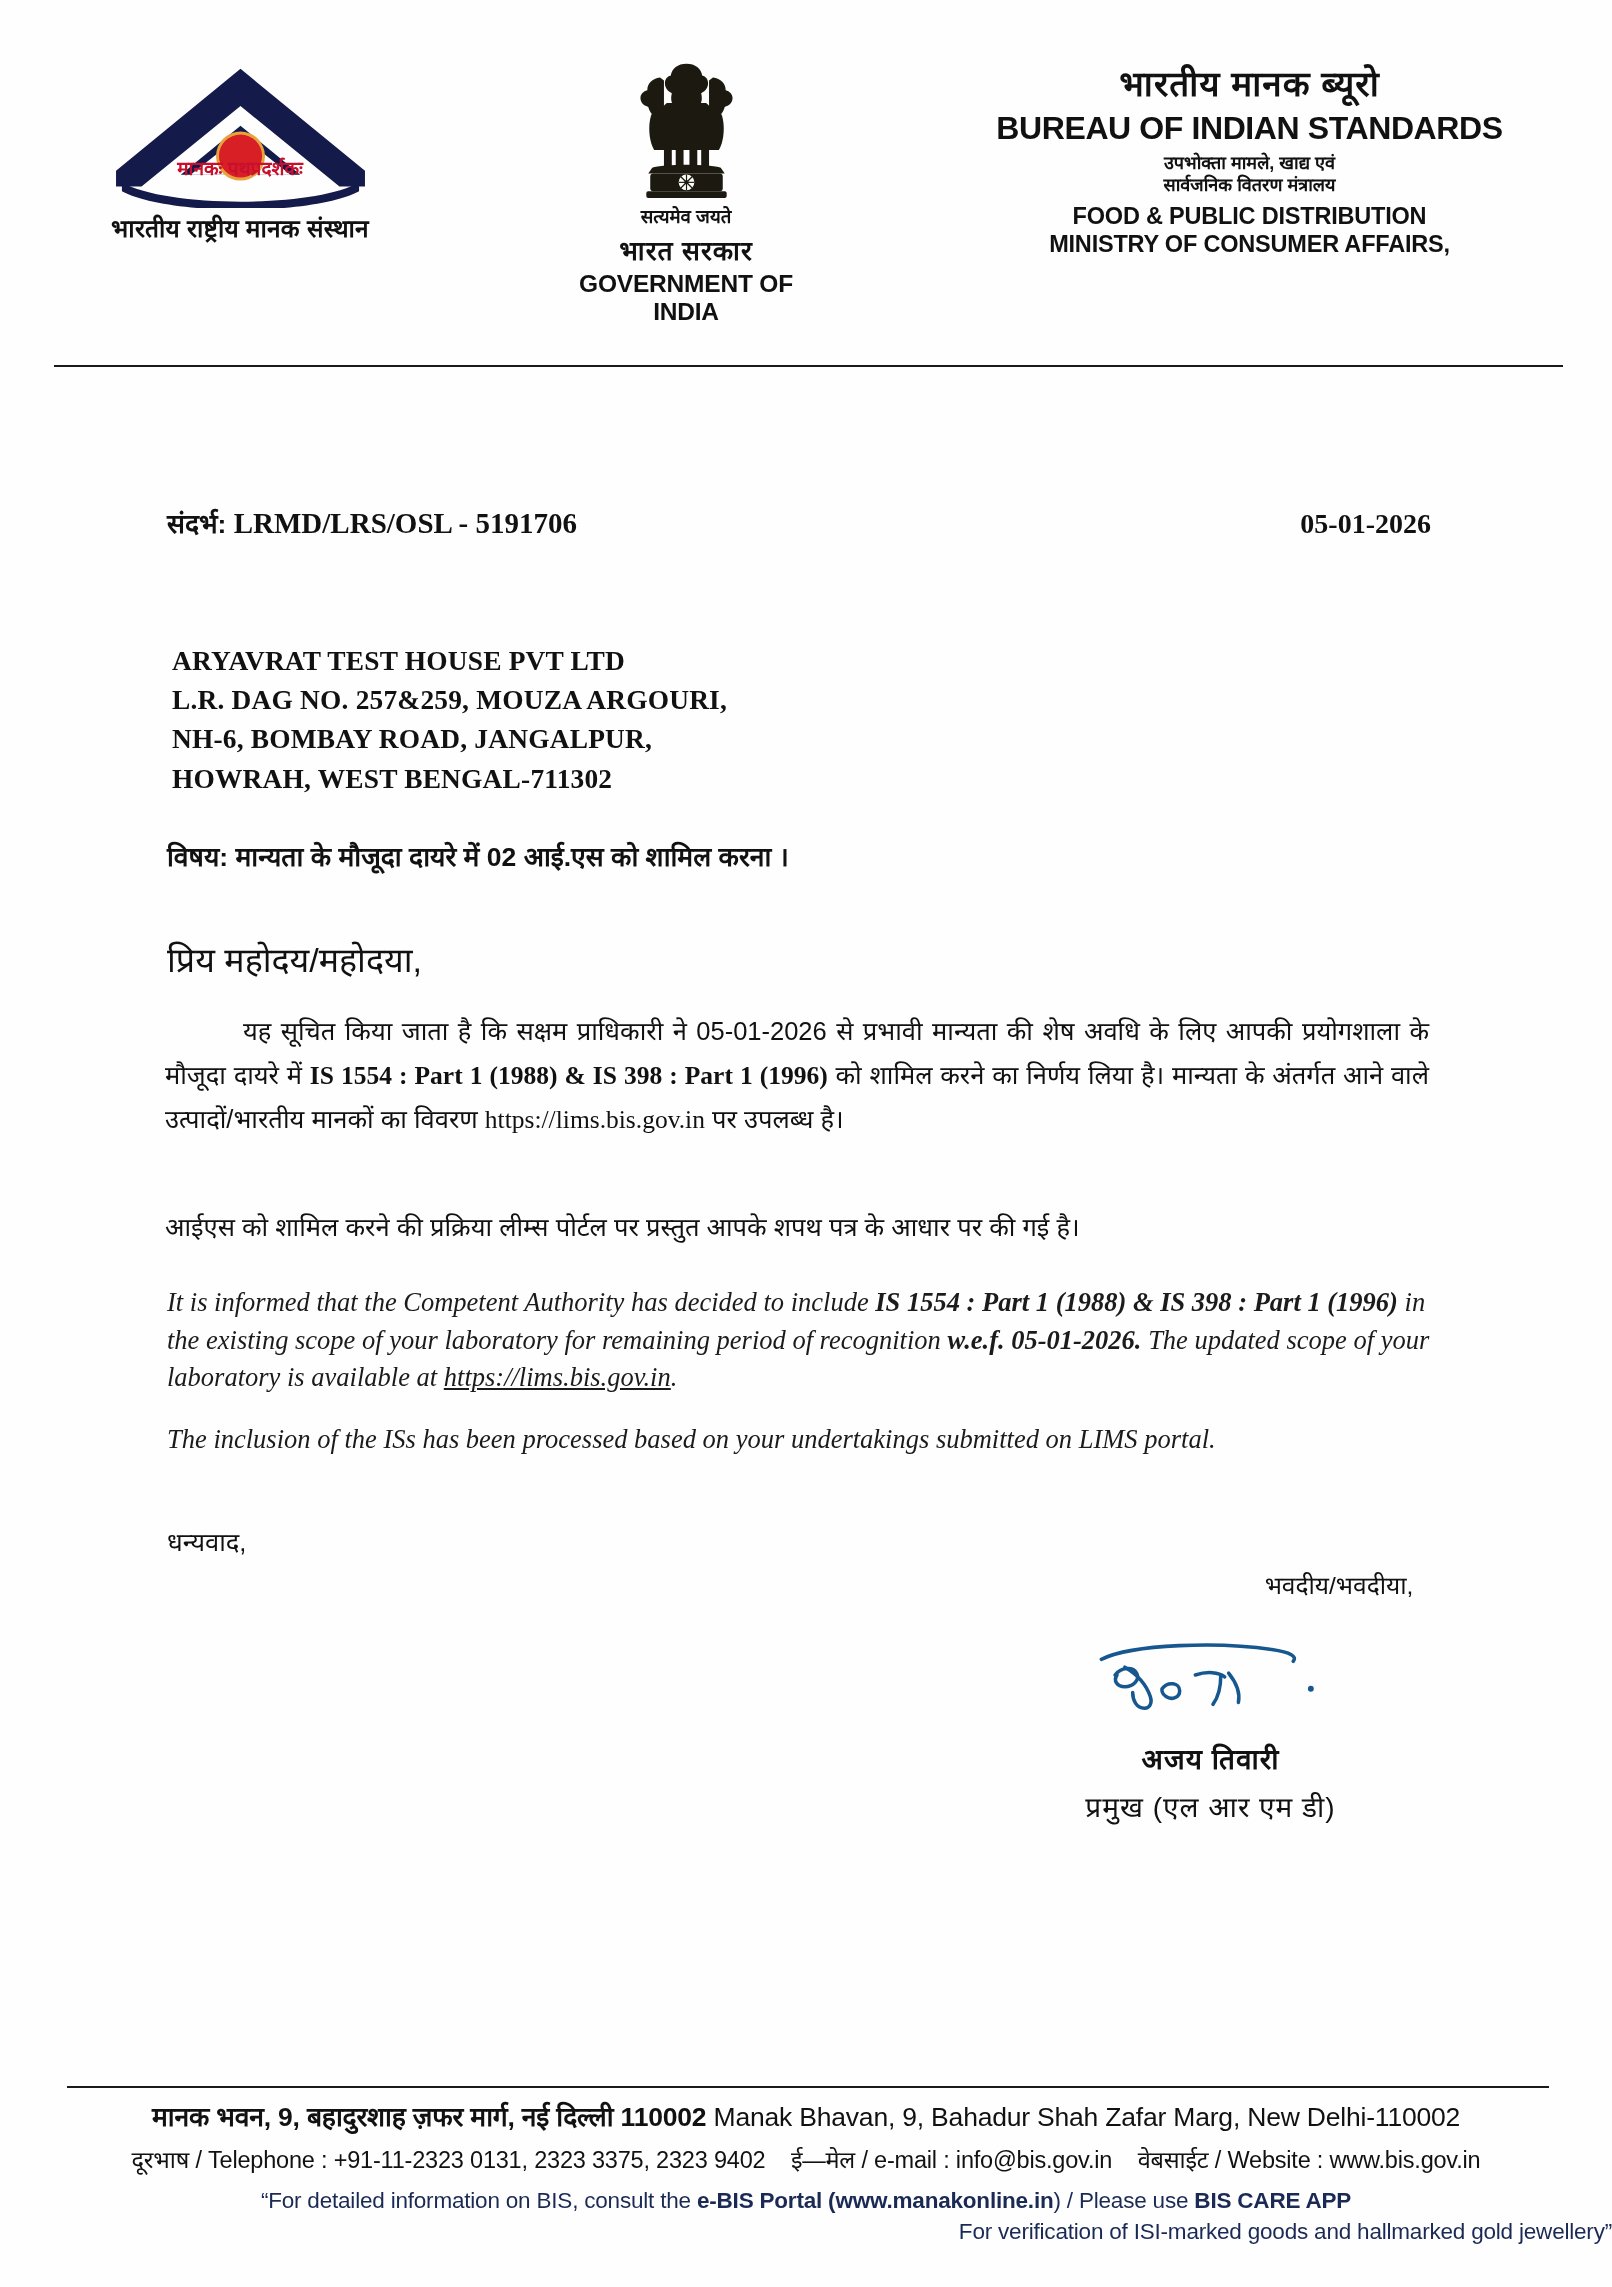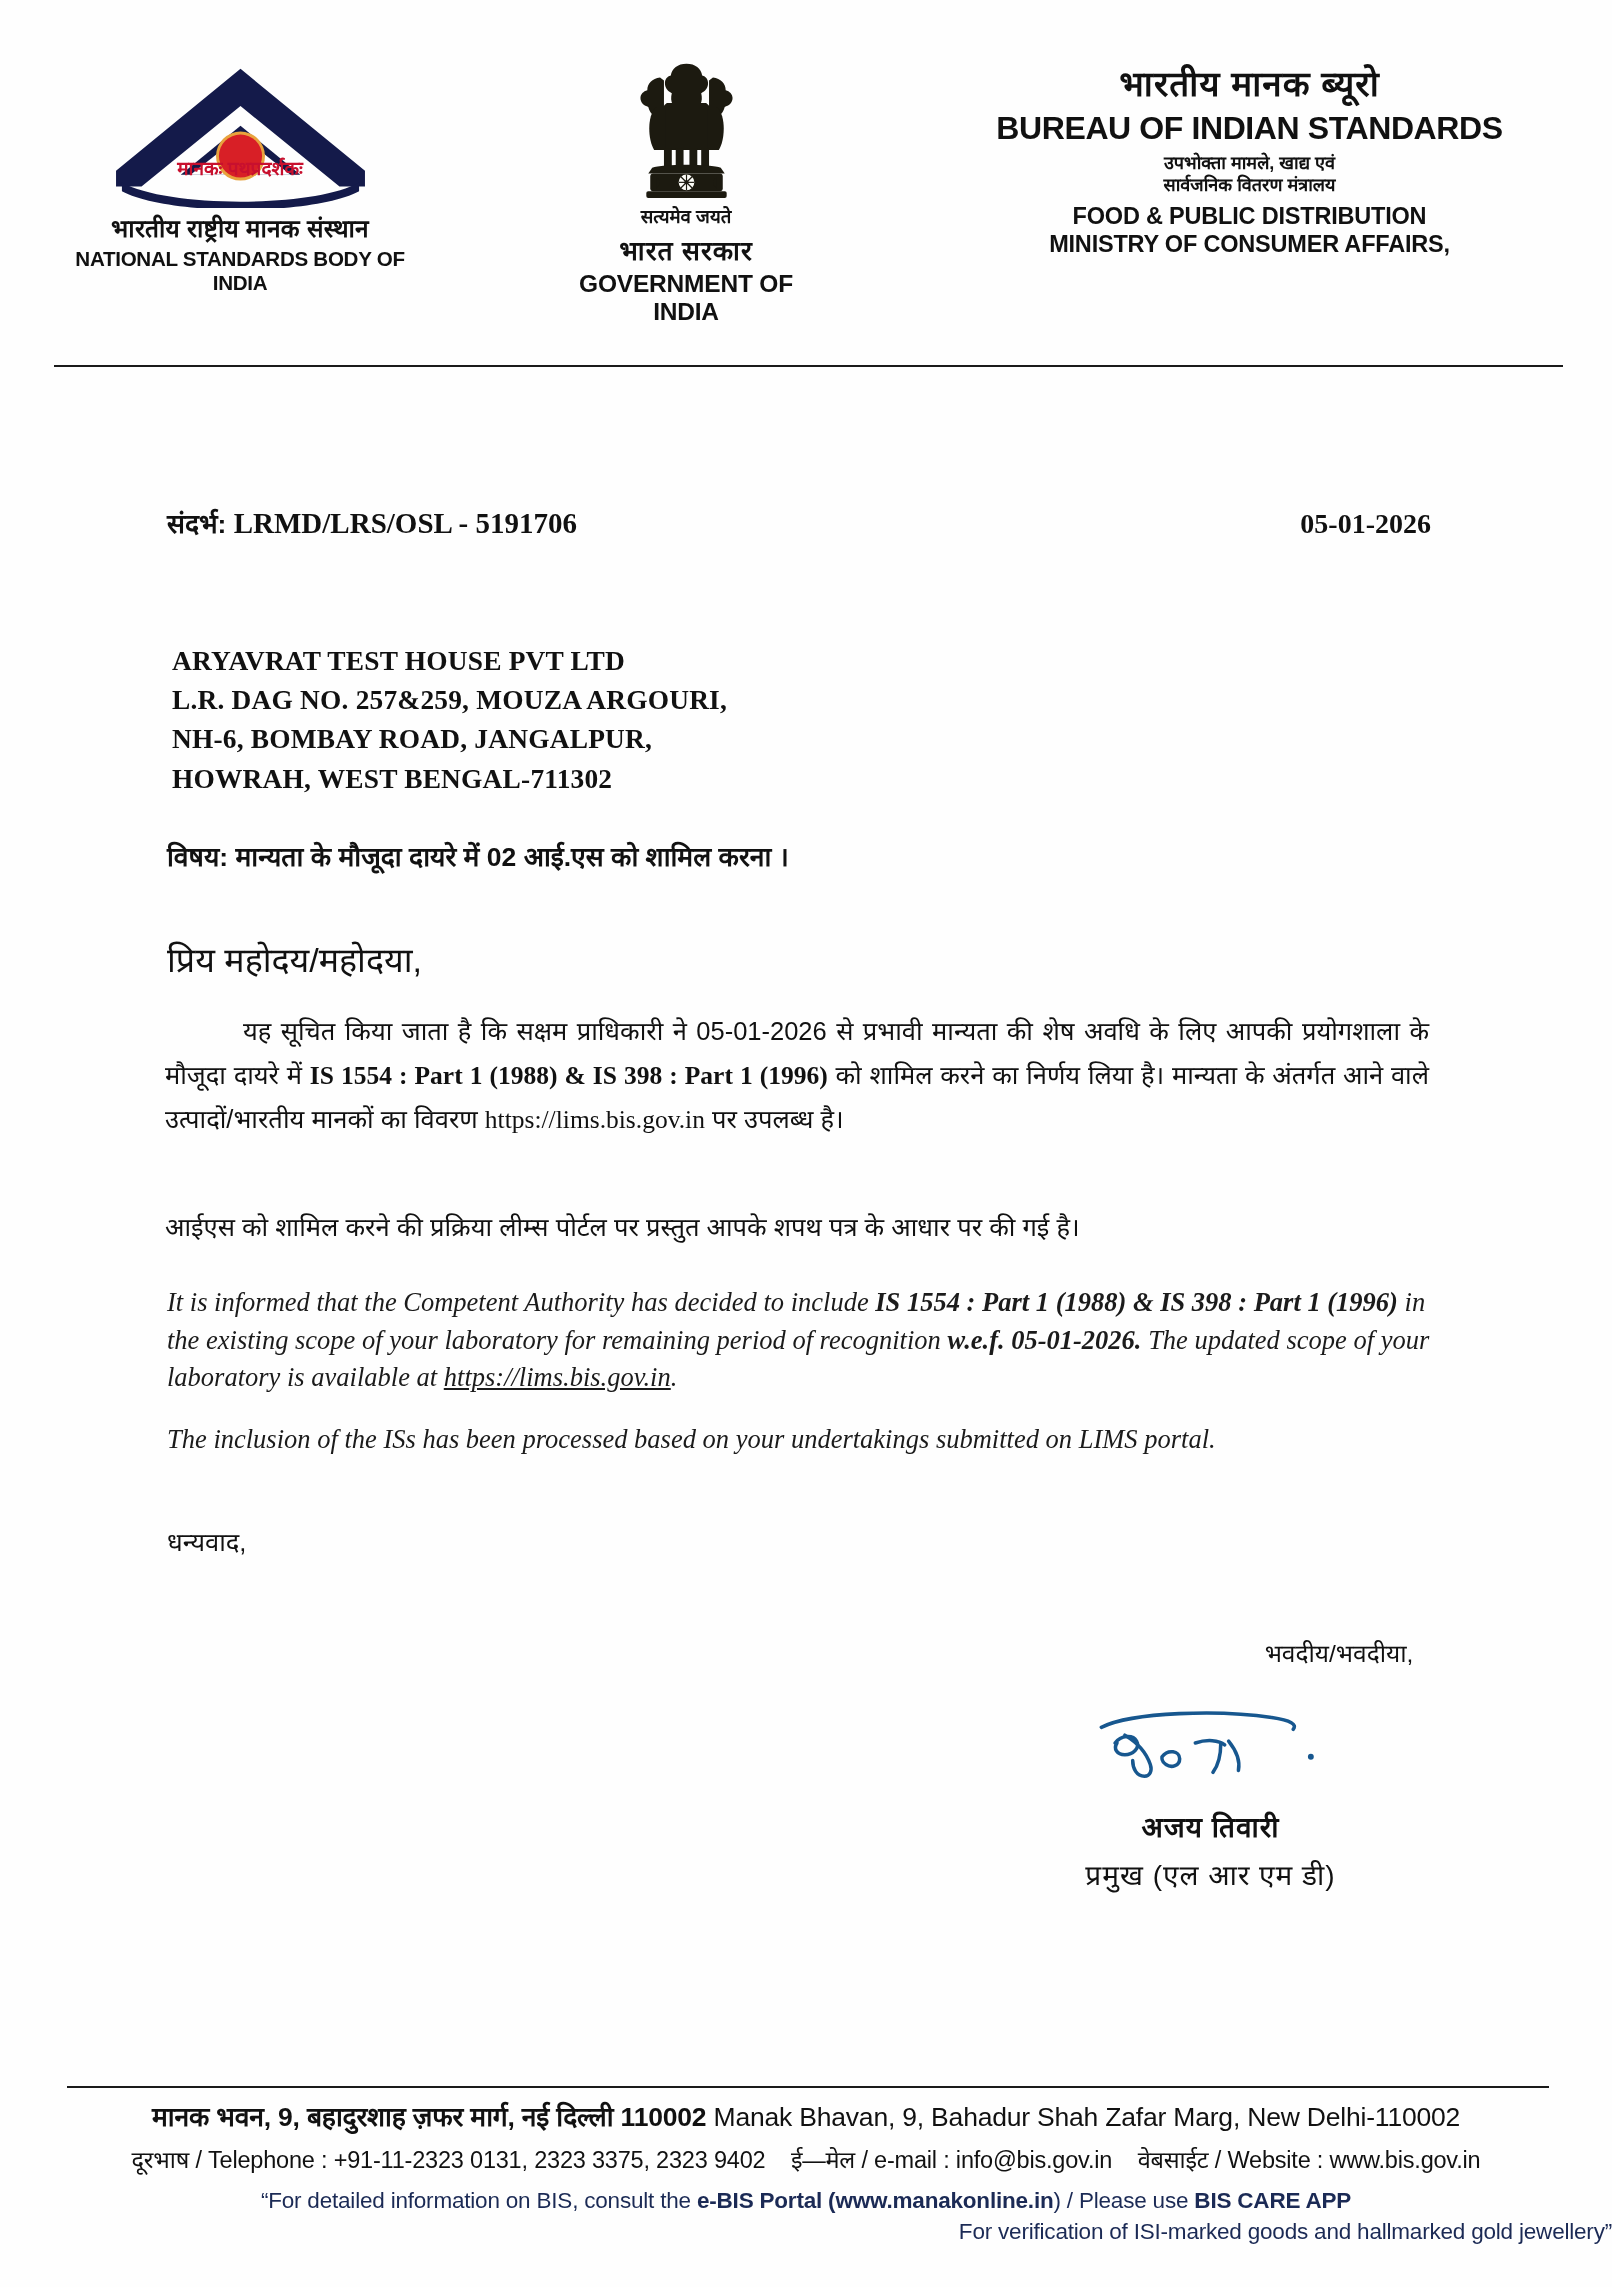--- a/index.html
+++ b/index.html
@@ -60,21 +60,21 @@
   #en-para-1{left:167px;top:1284px;width:1264px;}
   #en-para-2{left:167px;top:1421px;width:1264px;}
 
   .b{font-weight:700;}
   .u{text-decoration:underline;}
   .link{font-family:"Liberation Serif",serif;}
 
   .thanks{position:absolute;left:167px;top:1524px;font-family:"Liberation Sans",sans-serif;
     font-size:25.5px;color:#111;}
 
-  .sign-block{position:absolute;left:990px;top:1636px;width:441px;text-align:center;}
+  .sign-block{position:absolute;left:990px;top:1568px;width:441px;text-align:center;}
   .yours{font-family:"Liberation Sans",sans-serif;font-size:24.5px;color:#111;text-align:right;
     padding-right:17.6px;}
   .sig-svg{margin-top:27.4px;height:93px;}
   .sig-name{font-family:"Liberation Sans",sans-serif;font-size:28px;font-weight:600;
     color:#111;margin-top:17.6px;letter-spacing:1px;}
   .sig-desig{font-family:"Liberation Sans",sans-serif;font-size:28px;font-weight:400;
     color:#111;margin-top:9.8px;letter-spacing:1px;}
 
   
   .rule-bot{position:absolute;left:67px;top:2086px;width:1482px;height:0;
@@ -106,21 +106,20 @@
           <path d="M135 76 L186 116 L84 116 Z" fill="#ffffff"></path>
           <circle cx="135" cy="97" r="25" fill="#e8a33d"></circle>
           <circle cx="135" cy="97" r="22" fill="#d81f26"></circle>
           <path d="M14 124 C60 150 210 150 256 124 L256 133 C210 158 60 158 14 133 Z" fill="#141a4a"></path>
         </svg>
         <div style="position:absolute;left:0;top:94px;width:265px;text-align:center;
                     font-family:'Liberation Sans',sans-serif;font-size:19px;font-weight:700;
                     color:#c8102e;">मानकः पथप्रदर्शकः</div>
       </div>
       <div class="logo-hi">भारतीय राष्ट्रीय मानक संस्थान</div>
-      <div class="logo-en">NATIONAL STANDARDS BODY OF INDIA</div>
     </div>
 
     <div class="emblem-block">
       <div class="emblem-wrap">
         <svg width="147" height="147" viewBox="0 0 150 150">
           <g fill="#1c1a10">
 
             <path d="M75 12 c-9 0 -15 5 -16 12 c-4 1 -6 4 -6 8 c0 5 3 8 7 10
                      c-1 4 -1 8 1 12 l28 0 c2 -4 2 -8 1 -12 c4 -2 7 -5 7 -10
                      c0 -4 -2 -7 -6 -8 c-1 -7 -7 -12 -16 -12 z"></path>

